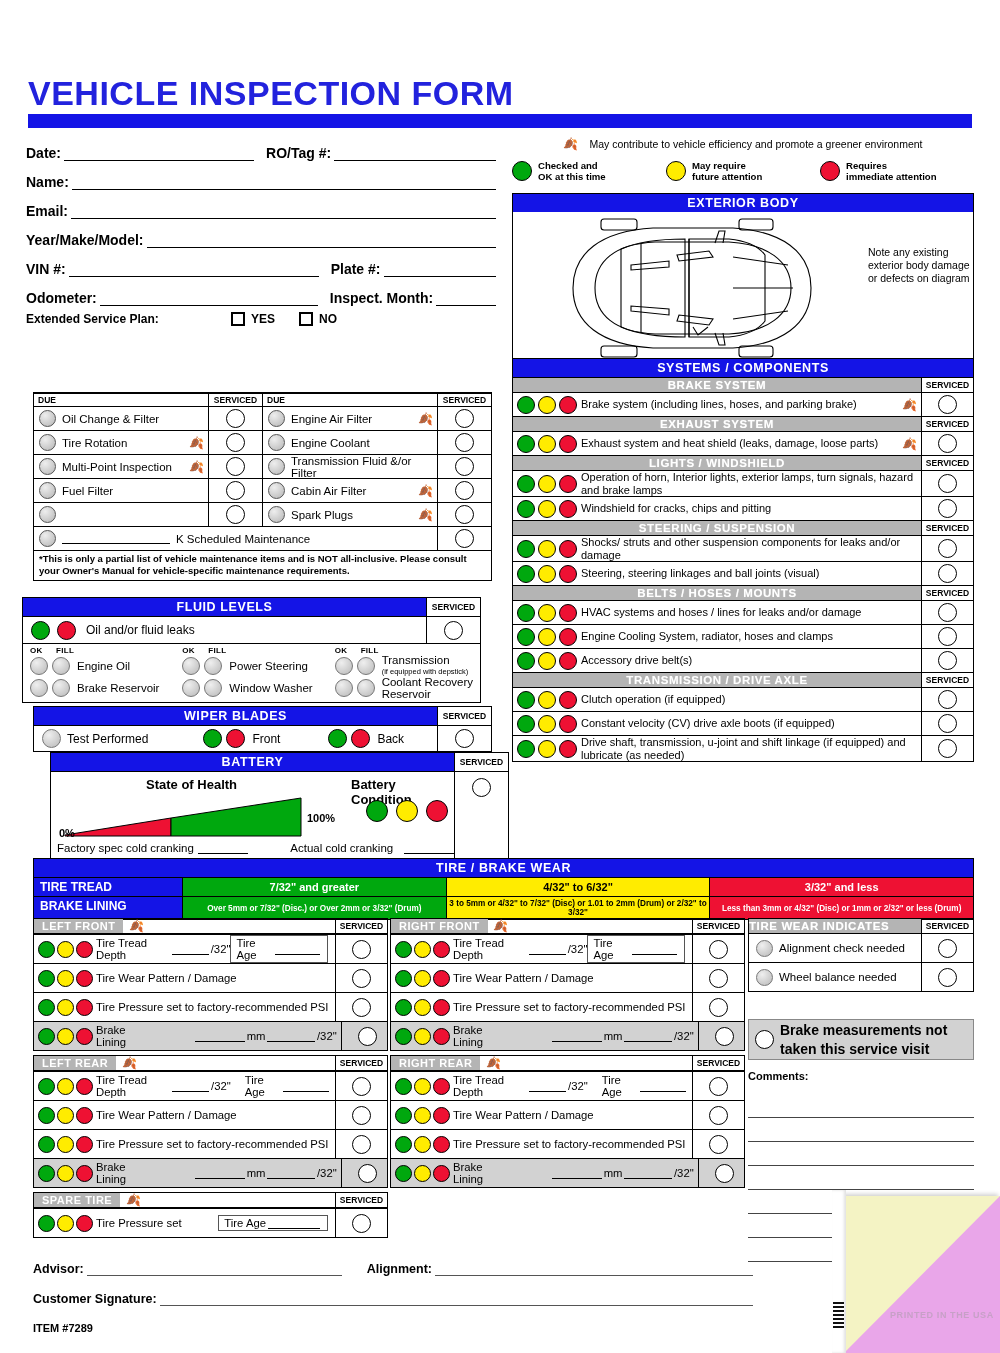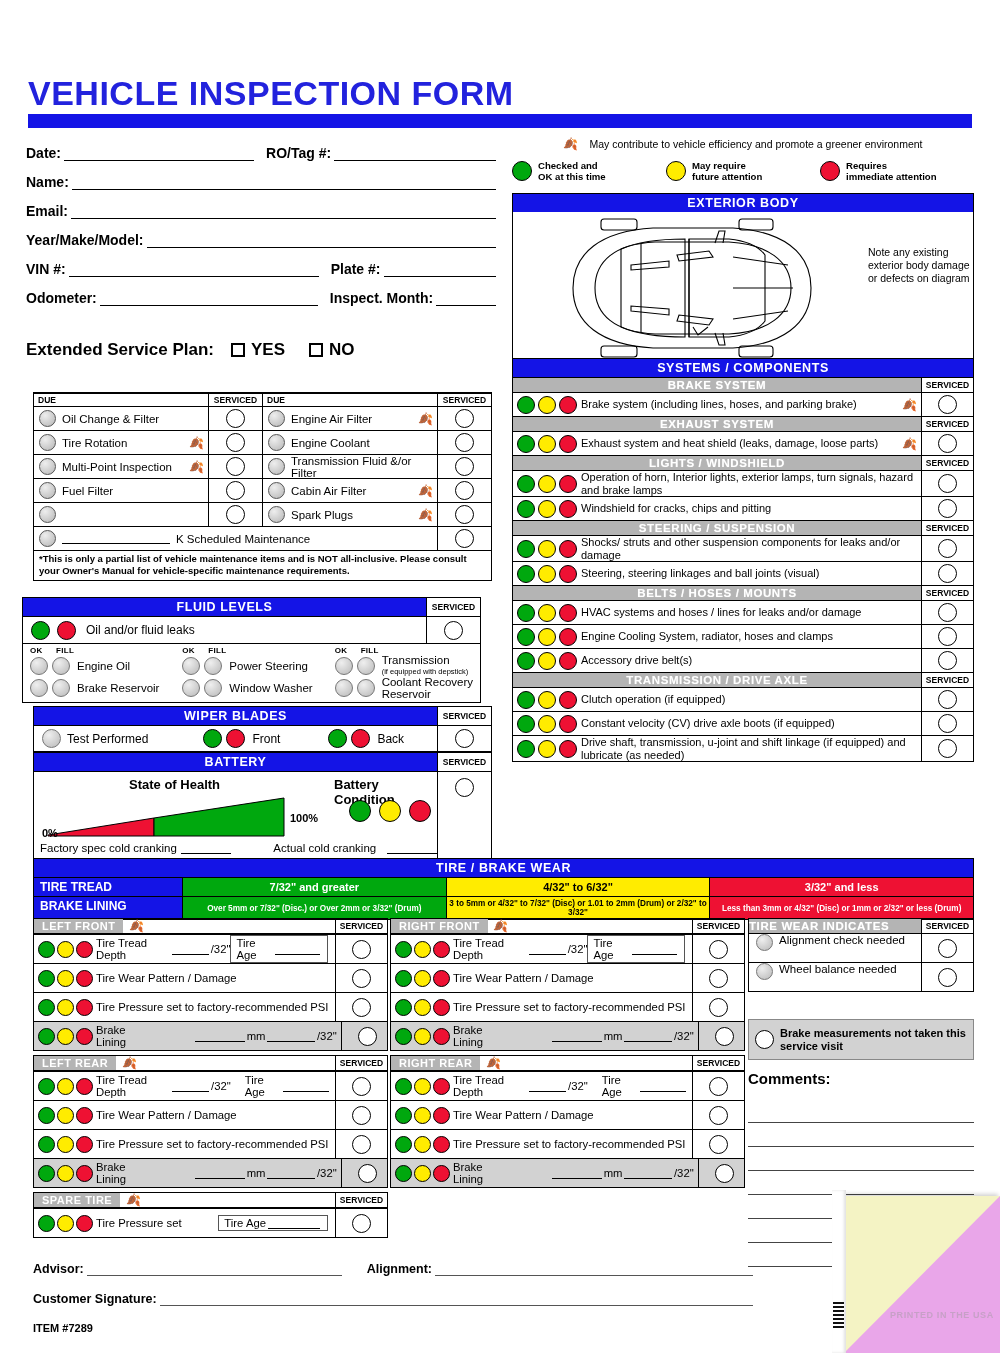--- a/index.html
+++ b/index.html
@@ -23,21 +23,21 @@
   .title-bar {
     position:absolute; left:28px; top:114px; width:944px; height:14px;
     background:#1414e6;
   }
 
   
   .cust { position:absolute; left:26px; top:145px; width:470px; }
   .frow { display:flex; align-items:flex-end; margin-bottom:13px; font-size:14px; font-weight:bold; }
   .flabel { white-space:nowrap; margin-right:3px; }
   .fline { flex:1; border-bottom:1px solid #000; height:12px; }
-  .esp { position:absolute; left:26px; top:340px; display:flex; align-items:center; font-size:17px; font-weight:bold;}
+  .esp { position:absolute; left:26px; top:312px; display:flex; align-items:center; font-size:12px; font-weight:bold;}
   .esp .lbl { width:205px; }
   .chk { width:14px; height:14px; border:2px solid #000; background:#fff; margin-right:6px; }
   .esp .opt { display:flex; align-items:center; margin-right:24px;justify-content:space-between; }
 
   
   .leafnote {
     position:absolute; left:512px; top:138px; width:462px;
     font-size:10.5px; display:flex; align-items:center; justify-content:center;
   }
   .legend { position:absolute; left:512px; top:160px; width:462px; display:flex;align-items:flex-end; }
@@ -126,21 +126,21 @@
   .wipers { position:absolute; left:33px; top:706px; width:459px; border:1.5px solid #000; }
   .wrow { display:flex; border-top:1.2px solid #000; height:26px; }
   .wrow .a { flex:1; display:flex; align-items:center; font-size:12px; }
   .wrow .b { width:54px; border-left:1.2px solid #000; display:flex; align-items:center; justify-content:center; flex:0 0 auto;}
   .wgrp { display:flex; align-items:center; }
   .wgrp .d { width:19px; height:19px; border-radius:50%; border:1.3px solid #000; margin-right:4px; }
   .wgrey { width:19px; height:19px; border-radius:50%; border:1.2px solid #777;
            background:radial-gradient(circle at 35% 30%, #efefef, #b8b8b8); margin:0 6px 0 8px; flex:0 0 auto;}
 
   
-  .battery { position:absolute; left:33px; top:752px; width:459px; border:1.5px solid #000; }
+  .battery { position:absolute; left:50px; top:752px; width:459px; border:1.5px solid #000; }
   .batbody { display:flex; border-top:1.2px solid #000; height:96px; }
   .batleft { flex:1; position:relative; }
   .batright { width:54px; border-left:1.2px solid #000; display:flex; align-items:flex-start; justify-content:center; padding-top:6px; flex:0 0 auto;}
   .soh-title { position:absolute; left:95px; top:5px; font-size:13px; font-weight:bold; }
   .tri-wrap { position:absolute; left:12px; top:24px; width:240px; height:40px; }
   .pct0 { position:absolute; left:8px; top:55px; font-size:11px; font-weight:bold; }
   .pct100 { position:absolute; left:256px; top:40px; font-size:11px; font-weight:bold; }
   .bcond-title { position:absolute; left:300px; top:5px; font-size:13px; font-weight:bold; }
   .bcond-dots { position:absolute; left:315px; top:28px; display:flex; gap:8px; }
   .bcond-dots .d { width:22px; height:22px; border-radius:50%; border:1.4px solid #000; }
@@ -172,32 +172,32 @@
   .qrow .lb { flex:1; display:flex; align-items:center; font-size:11.3px; padding-right:4px; }
   .qrow .sv { width:52px; border-left:1.2px solid #000; display:flex; align-items:center; justify-content:center; flex:0 0 auto;}
   .qrow.shade { background:#d2d2d2; }
   .uline2 { display:inline-block; border-bottom:1px solid #000; height:11px; margin:0 2px; }
   .agebox { border:1.5px solid #555; padding:1px 5px; font-size:11.3px; margin-left:auto; margin-right:3px;
             display:flex; align-items:center; background:#fff; }
 
   
   .twi { position:absolute; left:748px; top:918px; width:226px; border:1.5px solid #000; }
   .twi .r { display:flex; border-top:1px solid #000; height:29px; }
-  .twi .r .a { flex:1; display:flex; padding-left:7px; font-size:11.5px; }
+  .twi .r .a { flex:1; display:flex; align-items:center; padding-left:7px; font-size:11.5px; }
   .twi .r .a .gd { width:17px; height:17px; border-radius:50%; border:1.2px solid #777;
                    background:radial-gradient(circle at 35% 30%, #efefef, #b8b8b8); margin-right:6px; flex:0 0 auto;}
   .twi .r .b { width:52px; border-left:1.2px solid #000; display:flex; align-items:center; justify-content:center; flex:0 0 auto;}
   .nobrake { position:absolute; left:748px; top:1019px; width:226px; height:41px; background:#d2d2d2;
              border:1px solid #888; display:flex; align-items:center; padding-left:6px; }
   .nobrake .oc { width:19px; height:19px; border-radius:50%; border:1.4px solid #000; background:#fff; margin-right:6px; flex:0 0 auto;}
-  .nobrake .t { font-size:11px; font-weight:bold; line-height:13px; }
+  .nobrake .t { font-size:14px; font-weight:bold; line-height:19px; }
 
   
   .comments { position:absolute; left:748px; top:1070px; width:226px; }
-  .comments .hd { font-size:15px; font-weight:bold; margin-bottom:12px; }
+  .comments .hd { font-size:11px; font-weight:bold; margin-bottom:12px; }
   .cline { border-bottom:1.3px solid #444; height:24px; }
 
   
   .footer { position:absolute; left:33px; top:1262px; width:720px; }
   .frow2 { display:flex; align-items:flex-end; font-size:12.5px; font-weight:bold; margin-bottom:16px; }
   .frow2 .lab { white-space:nowrap; margin-right:3px; }
   .frow2 .ln { border-bottom:1.6px solid #555; height:13px; }
   .item { position:absolute; left:33px; top:1322px; font-size:11px; font-weight:bold; }
 
   

